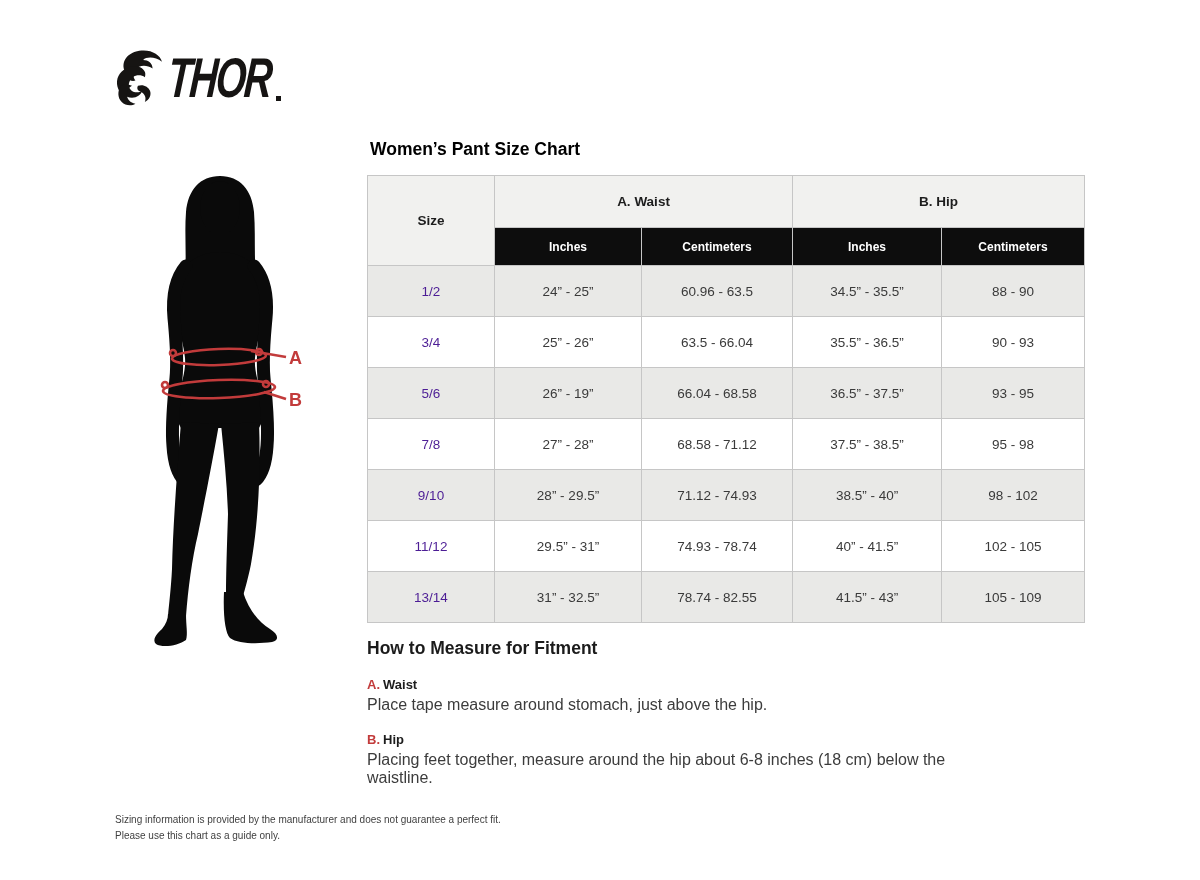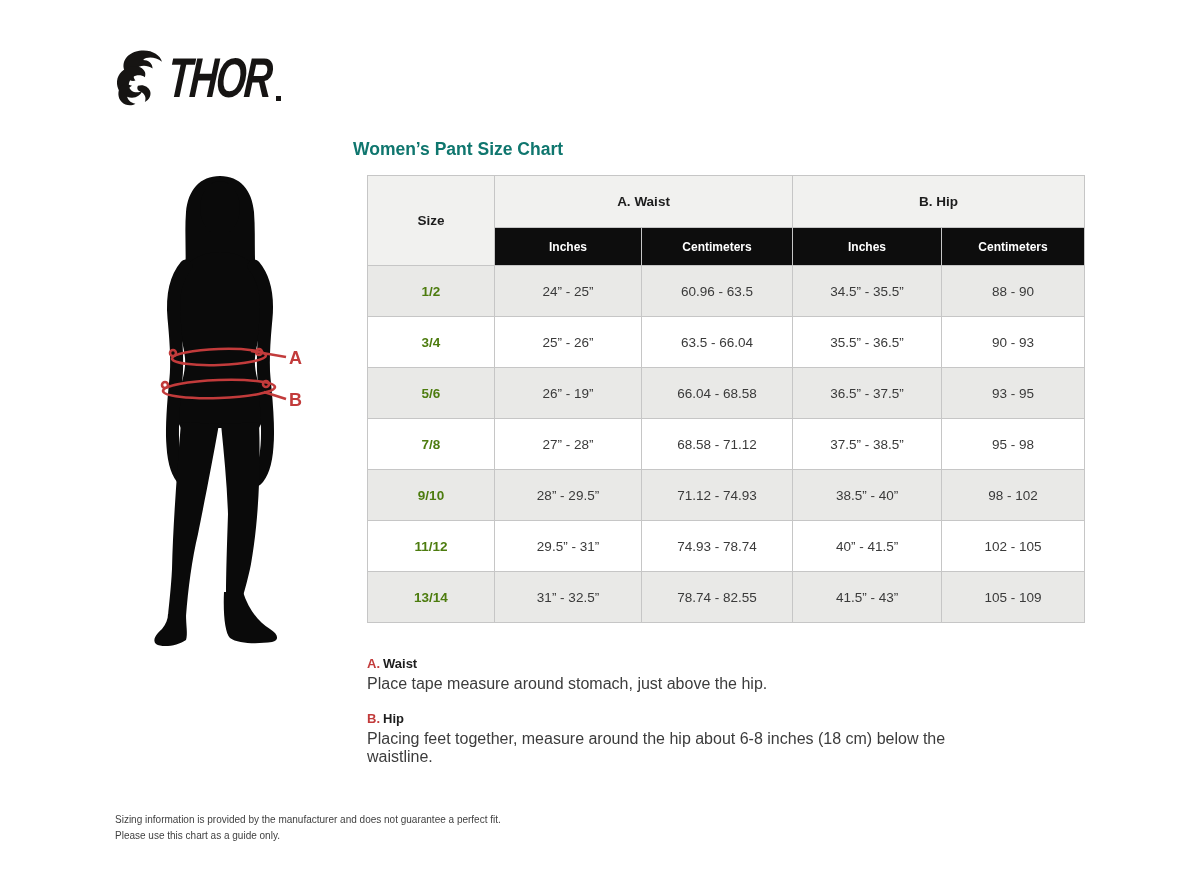--- a/index.html
+++ b/index.html
@@ -19,35 +19,35 @@
     margin-left:2px; margin-top:2px; white-space:nowrap;
   }
   .reg-mark { position:absolute; left:276px; top:96px; width:5px; height:5px; background:#161413;
     font-size:4px; color:#161413; overflow:hidden; }
 
   
   .figure { position:absolute; left:148px; top:173px; width:160px; height:487px; }
   .figure svg { width:100%; height:100%; }
 
   
-  .chart-title { position:absolute; left:353px; top:139px; font-size:17.5px; font-weight:bold; color:#0f766e; }
+  .chart-title { position:absolute; left:370px; top:139px; font-size:17.5px; font-weight:bold; color:#000000; }
 
   .size-table-wrap { position:absolute; left:367px; top:175px; width:717px; }
   table.size-table { width:717px; border-collapse:collapse; table-layout:fixed; border:1px solid #15803d; }
   table.size-table col.c-size { width:127px; }
   table.size-table col.c-w-in { width:147px; }
   table.size-table col.c-w-cm { width:151px; }
   table.size-table col.c-h-in { width:149px; }
   table.size-table col.c-h-cm { width:143px; }
   table.size-table th, table.size-table td { border:1px solid #c6c6c6; text-align:center; vertical-align:middle; }
   th.group-head { background:#f1f1ef; font-size:13.5px; font-weight:bold; color:#1d1d1d; height:52px; }
   th.size-head  { background:#f1f1ef; font-size:13.5px; font-weight:bold; color:#1d1d1d; }
   th.unit-head  { background:#0d0d0d; color:#fff; font-size:12px; font-weight:bold; height:38px; }
   td { height:51px; font-size:13.5px; color:#3a3a3a; }
-  td.size-cell { font-weight:bold; color:#4d7c0f; }
+  td.size-cell { font-weight:normal; color:#4c1d95; }
   tbody tr:nth-child(odd) td { background:#e9e9e7; }
   tbody tr:nth-child(even) td { background:#ffffff; }
 
   
   .howto { position:absolute; left:367px; top:638px; width:640px; }
   .howto-heading { font-size:17.5px; font-weight:bold; color:#1b1b1b; }
   .measure-item { margin-top:18px; }
   .measure-item .item-title { font-size:13px; font-weight:bold; color:#1d1d1d; }
   .measure-item .item-key { color:#c23b3b; margin-right:3px; }
   .measure-item .item-text { font-size:16px; color:#3c3c3c; margin-top:4px; }
@@ -181,20 +181,21 @@
           <td class="value-cell">31” - 32.5”</td>
           <td class="value-cell">78.74 - 82.55</td>
           <td class="value-cell">41.5” - 43”</td>
           <td class="value-cell">105 - 109</td>
         </tr>
       </tbody>
   </table>
 </div>
 
 <div class="howto">
+  <h2 class="howto-heading">How to Measure for Fitment</h2>
 
   <div class="measure-item">
     <div class="item-title">
       <span class="item-key">A.</span><span>Waist</span>
     </div>
     <div class="item-text">Place tape measure around stomach, just above the hip.</div>
   </div>
 
   <div class="measure-item">
     <div class="item-title">

